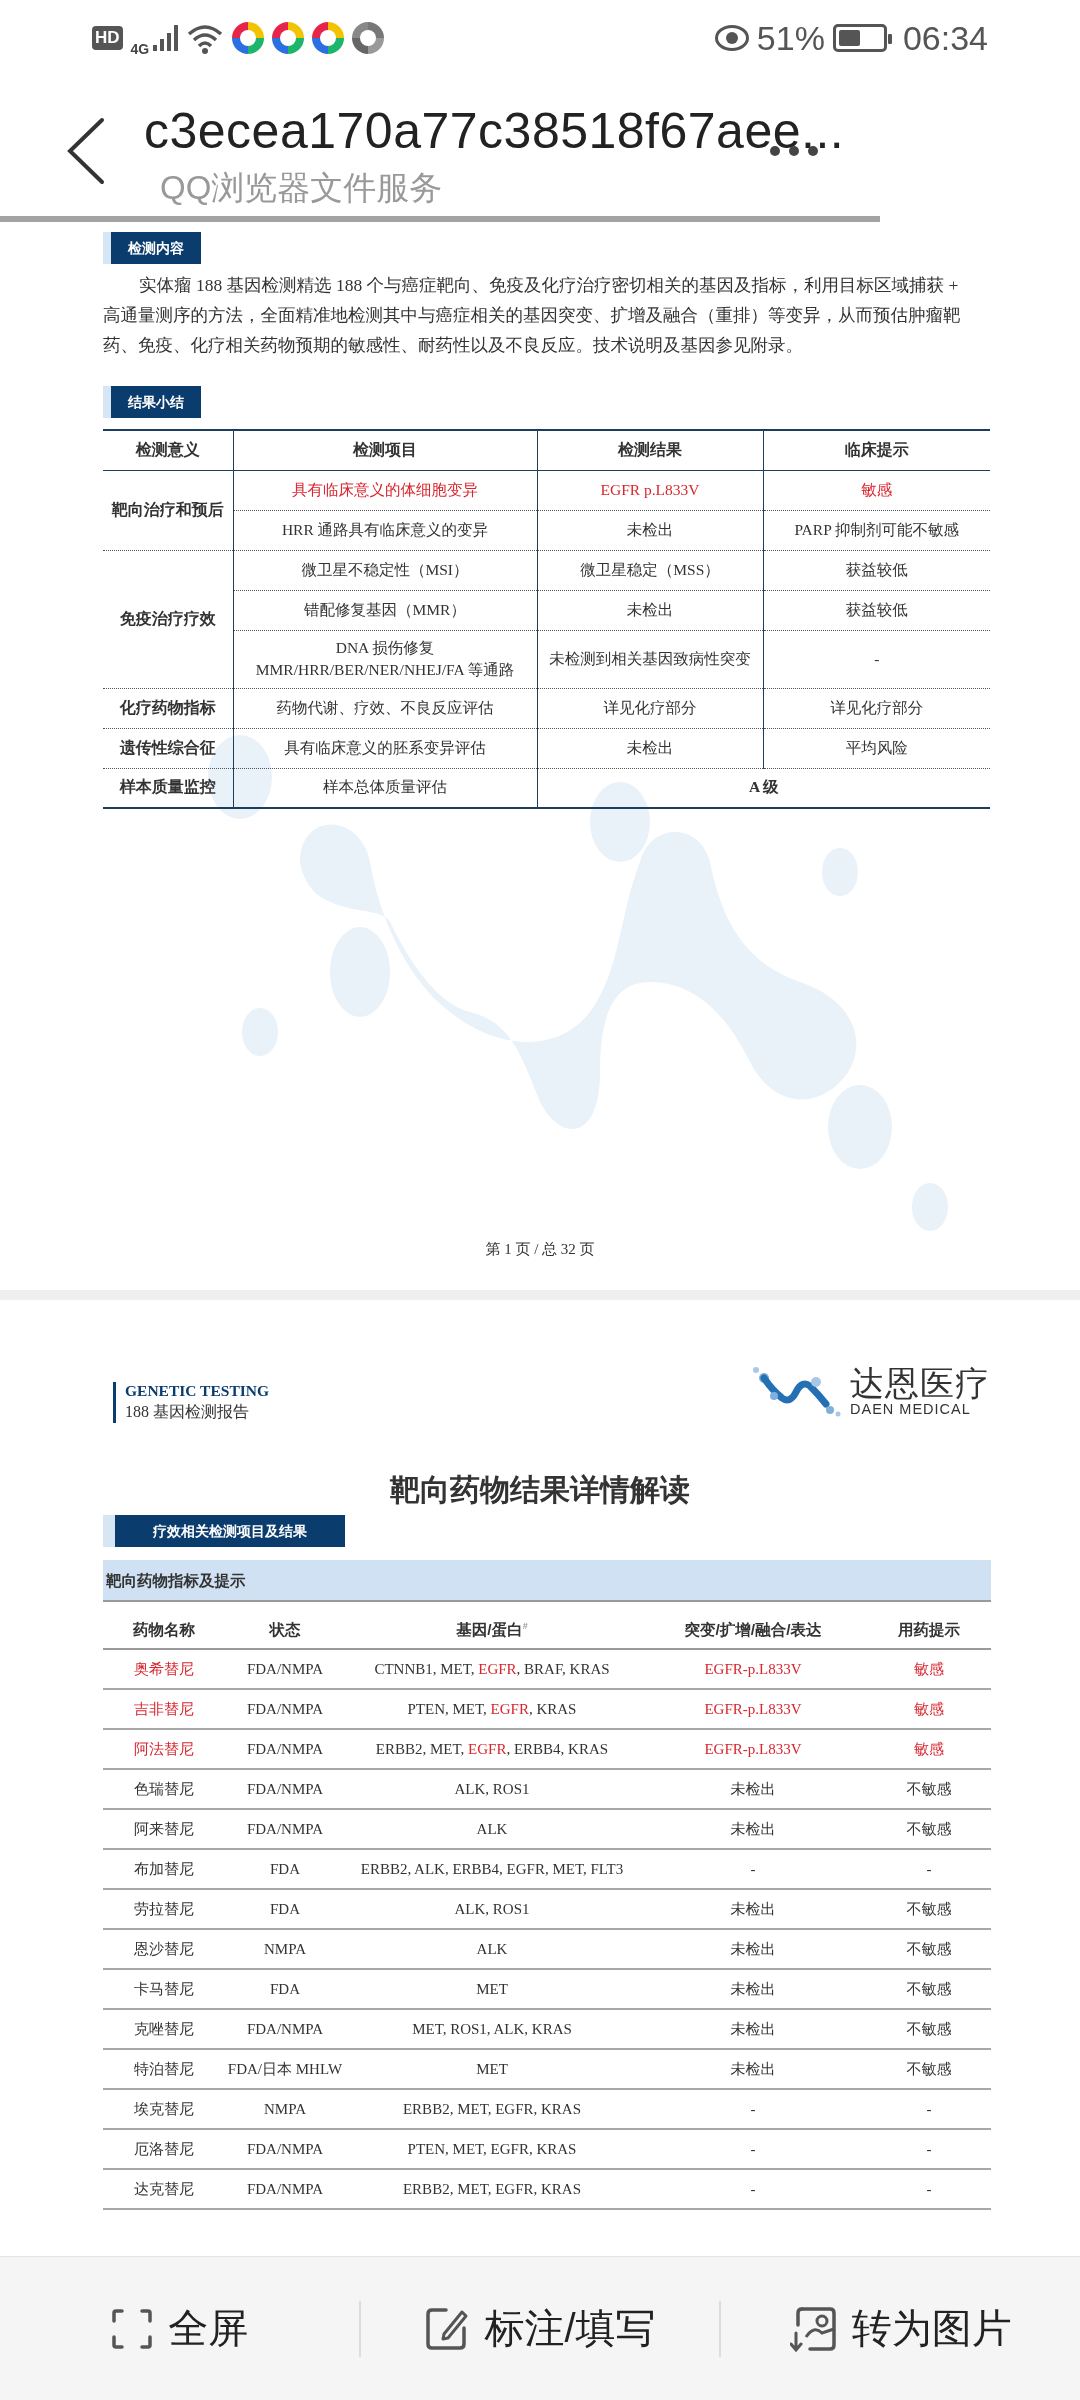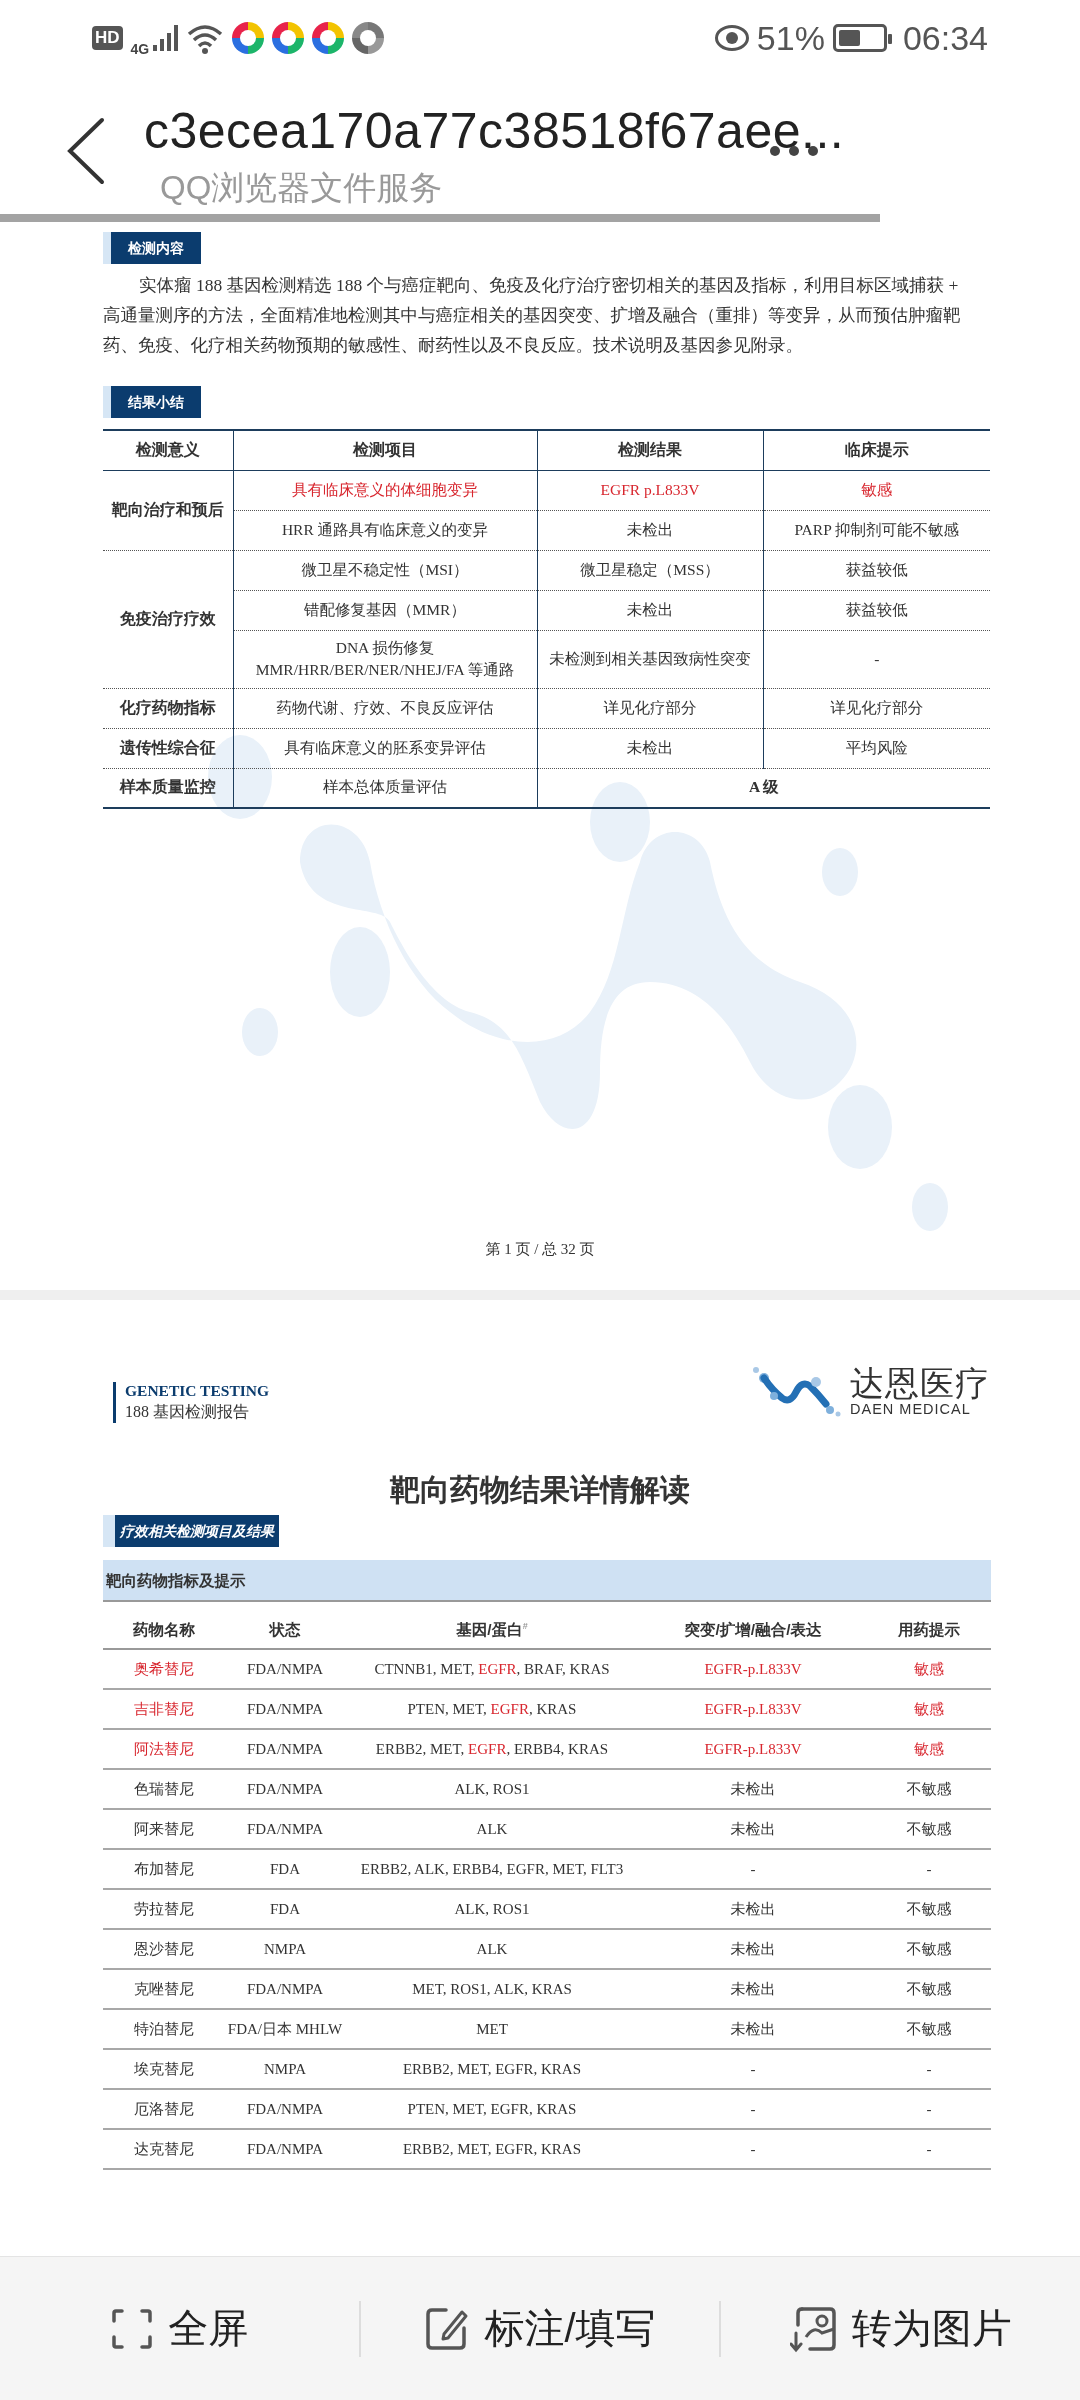--- a/index.html
+++ b/index.html
@@ -18,21 +18,21 @@
   .appicon.g { background: conic-gradient(#777 0 25%, #999 25% 50%, #666 50% 75%, #888 75% 100%); }
   .appicon::after { content:""; position:absolute; left:8px; top:8px; width:16px; height:16px; border-radius:50%; background:#fff; }
   .sb-text { font-size: 34px; color: #555; }
   .eye { width: 34px; height: 26px; border: 3px solid #555; border-radius: 50%; position: relative; }
   .eye::after { content:""; position:absolute; left:8px; top:4px; width:12px; height:12px; border-radius:50%; background:#555; }
   .battery { width: 54px; height: 28px; border: 3px solid #555; border-radius: 5px; position: relative; padding: 3px; }
   .battery .lvl { width: 50%; height: 100%; background: #555; border-radius: 2px; }
   .battery::after { content:""; position:absolute; right:-8px; top:7px; width:4px; height:10px; background:#555; border-radius:1px; }
 
   
-  .titlebar { position: absolute; left: 0; top: 76px; width: 880px; height: 146px; border-bottom: 8px solid #a3a3a3; }
+  .titlebar { position: absolute; left: 0; top: 76px; width: 880px; height: 146px; border-bottom: 6px solid #a3a3a3; }
   .back { position: absolute; left: 62px; top: 40px; width: 50px; height: 70px; }
   .title { position: absolute; left: 144px; top: 26px; font-size: 50px; color: #222; letter-spacing: 0.5px; }
   .subtitle { position: absolute; left: 160px; top: 90px; font-size: 33px; color: #999; }
   .more { position: absolute; right: 62px; top: 70px; display: flex; gap: 9px; }
   .more span { width: 10px; height: 10px; border-radius: 50%; background: #444; display: block; }
 
   
   .doc { position: absolute; left: 0; top: 222px; width: 1080px; height: 2030px; overflow: hidden; background: #fff; }
   .page1 { position: absolute; left: 0; top: 0; width: 1080px; height: 1070px; }
   .page-sep { position: absolute; left: 0; top: 1068px; width: 1080px; height: 10px; background: #efefef; }
@@ -241,21 +241,21 @@
       </svg>
       <div style="margin-left:8px;">
         <div class="txt-cn">达恩医疗</div>
         <div class="txt-en">DAEN MEDICAL</div>
       </div>
     </div>
 
     <div class="p2-title">靶向药物结果详情解读</div>
 
     <div class="sec-tag" style="left:103px; top:215px; padding-left:12px;">
-        <span style="padding:0 5px;font-style:italic;">疗效相关检测项目及结果</span>
+        <span style="padding:0 38px;">疗效相关检测项目及结果</span>
       </div>
 
     <div class="band">靶向药物指标及提示</div>
 
     <table class="drug">
       <colgroup>
           <col style="width:122px">
           <col style="width:120px">
           <col style="width:294px">
           <col style="width:228px">
@@ -317,20 +317,27 @@
             <td class="">劳拉替尼</td>
             <td>FDA</td>
             <td><span>ALK, ROS1</span><span class="red"></span><span></span></td>
             <td class="">未检出</td>
             <td class="">不敏感</td>
           </tr>
           <tr>
             <td class="">恩沙替尼</td>
             <td>NMPA</td>
             <td><span>ALK</span><span class="red"></span><span></span></td>
+            <td class="">未检出</td>
+            <td class="">不敏感</td>
+          </tr>
+          <tr>
+            <td class="">卡马替尼</td>
+            <td>FDA</td>
+            <td><span>MET</span><span class="red"></span><span></span></td>
             <td class="">未检出</td>
             <td class="">不敏感</td>
           </tr>
           <tr>
             <td class="">克唑替尼</td>
             <td>FDA/NMPA</td>
             <td><span>MET, ROS1, ALK, KRAS</span><span class="red"></span><span></span></td>
             <td class="">未检出</td>
             <td class="">不敏感</td>
           </tr>

